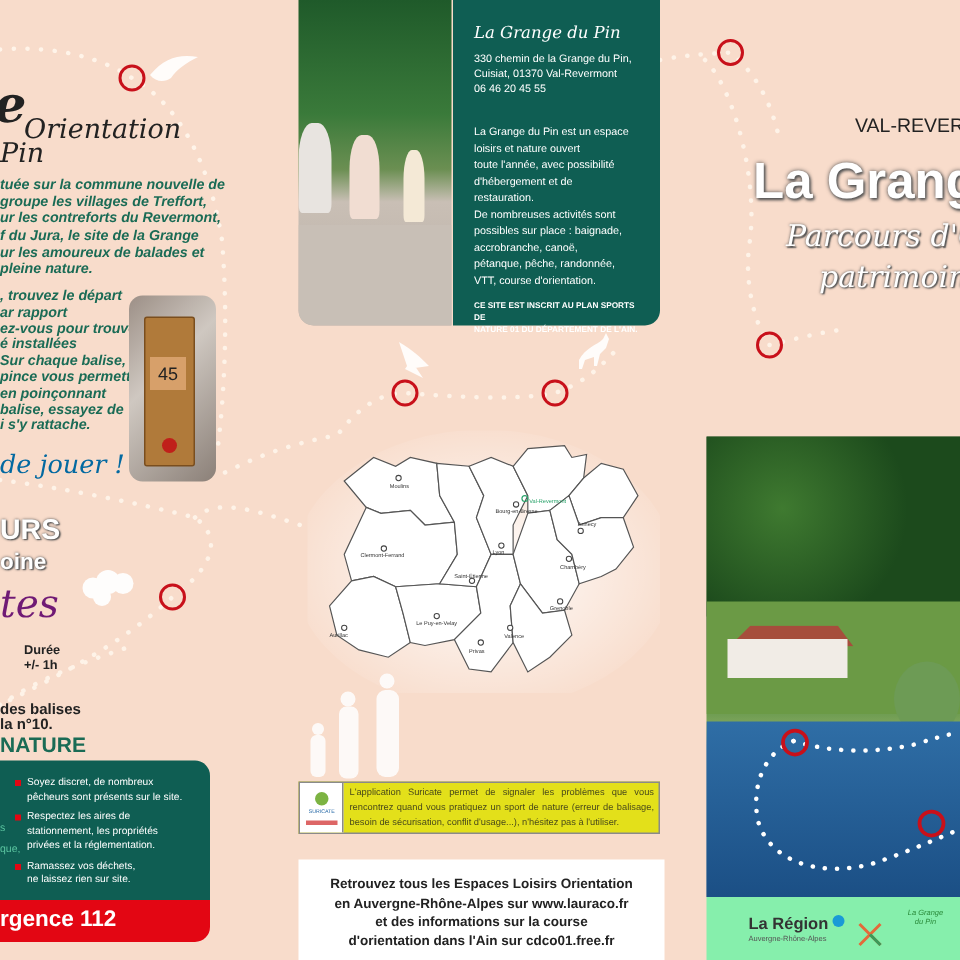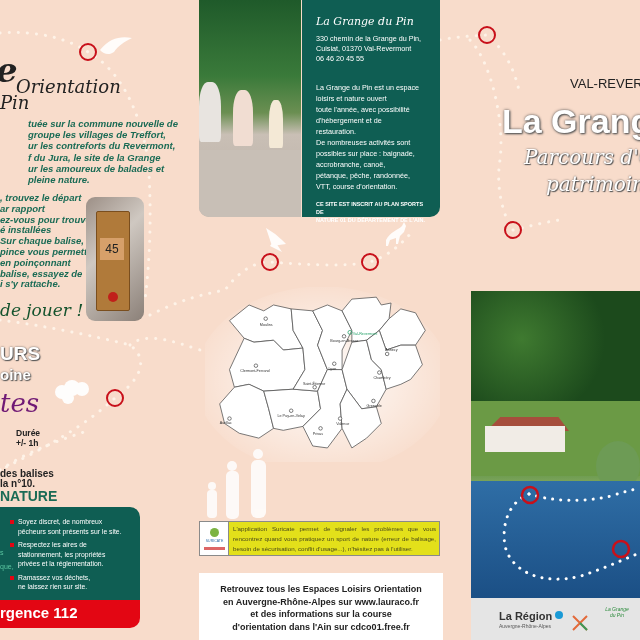--- a/index.html
+++ b/index.html
@@ -5,24 +5,24 @@
   * { box-sizing: border-box; margin: 0; padding: 0; }
   html, body { width: 640px; height: 640px; overflow: hidden; }
   body { background: #f8dccb; font-family: "Liberation Sans", sans-serif; position: relative; }
   .abs { position: absolute; }
 
   
   .l-title-e { left: -4px; top: 50px; font-size: 34px; color: #222; font-weight: bold; font-family: "DejaVu Serif", serif; font-style: italic; }
   .l-sub1 { left: 0; top: 76px; font-size: 18px; color: #222; font-family: "DejaVu Serif", serif; font-style: italic; white-space: nowrap; padding-left: 16px; }
   .l-sub2 { left: 0; top: 92px; font-size: 18px; color: #222; font-family: "DejaVu Serif", serif; font-style: italic; }
   .l-intro { left: 0; top: 118px; width: 130px; font-size: 9.5px; line-height: 11.2px; color: #1a6b55; font-weight: bold; font-style: italic; }
-  .l-intro div { white-space: nowrap; padding-left: 28px; }
+  .l-intro div { white-space: nowrap; }
   .l-how { left: 0; top: 193px; width: 90px; font-size: 9.5px; line-height: 10.8px; color: #1a6b55; font-weight: bold; font-style: italic; }
   .l-how div { white-space: nowrap; }
-  .l-jouer { left: 0; top: 300px; font-size: 17px; color: #14532d; font-family: "DejaVu Serif", serif; font-style: italic; }
+  .l-jouer { left: 0; top: 300px; font-size: 17px; color: #0369a1; font-family: "DejaVu Serif", serif; font-style: italic; }
   .l-parcours { left: 0; top: 344px; font-size: 19px; font-weight: bold; color: #fff; text-shadow: 0 0 2px #555, 1px 1px 1px #555; line-height: 20px; }
   .l-parcours2 { left: 0; top: 366px; font-size: 15px; font-weight: bold; color: #fff; text-shadow: 0 0 2px #555, 1px 1px 1px #555; }
   .l-tes { left: 0; top: 388px; font-size: 26px; color: #701a75; font-family: "DejaVu Serif", serif; font-style: italic; }
   .l-dur-h2 { left: 16px; top: 428px; font-size: 8.5px; font-weight: bold; color: #222; }
   .l-dur-v { left: 16px; top: 438px; font-size: 8.5px; font-weight: bold; color: #222; }
   .l-balises { left: 0; top: 469px; font-size: 10px; font-weight: bold; color: #222; line-height: 10px; }
   .l-rec-title { left: 0; top: 488px; font-size: 14px; font-weight: bold; color: #1a6b55; }
   .l-box { left: -10px; top: 507px; width: 150px; height: 96px; background: #0f5e53; border-radius: 0 10px 0 0; }
   .l-box ul { list-style: none; position: absolute; left: 20px; top: 10px; }
   .l-box li { position: relative; padding-left: 8px; font-size: 6.8px; line-height: 9.5px; color: #fff; margin-bottom: 4px; white-space: nowrap; }
@@ -57,21 +57,21 @@
   .footer-text { position: absolute; left: 0; top: 10px; width: 244px; text-align: center; font-size: 9px; font-weight: bold; line-height: 12.5px; color: #222; }
 
   
   .r-val { left: 570px; top: 76px; font-size: 13px; color: #222; white-space: nowrap; }
   .r-title { left: 502px; top: 102px; font-size: 34px; font-weight: bold; color: #fff; white-space: nowrap; text-shadow: 0 0 3px #555, 1px 1px 2px #555; }
   .r-sub1 { left: 524px; top: 145px; font-size: 20px; color: #fff; white-space: nowrap; font-family: "DejaVu Serif", serif; font-style: italic; text-shadow: 0 0 2px #555, 1px 1px 1px #555; }
   .r-sub2 { left: 546px; top: 172px; font-size: 20px; color: #fff; white-space: nowrap; font-family: "DejaVu Serif", serif; font-style: italic; text-shadow: 0 0 2px #555, 1px 1px 1px #555; }
   .lake-photo { left: 471px; top: 291px; width: 169px; height: 307px; overflow: hidden; background: linear-gradient(180deg, #1d4a1d 0%, #2c5e25 40%, #4f8a3a 55%, #7aa35a 62%, #2f6fa0 67%, #1f5a8e 100%); }
   .house { position: absolute; left: 14px; top: 135px; width: 80px; height: 26px; background: #f1ece6; }
   .roof { position: absolute; left: 10px; top: 126px; width: 88px; height: 14px; background: #a64e3c; clip-path: polygon(6% 100%, 22% 0, 88% 0, 100% 100%); }
-  .logos { left: 471px; top: 598px; width: 169px; height: 42px; background: #e5e5e5; }
+  .logos { left: 471px; top: 598px; width: 169px; height: 42px; background: #86efac; }
   .region { position: absolute; left: 28px; top: 12px; font-size: 11px; font-weight: bold; color: #333; white-space: nowrap; }
   .region-sub { position: absolute; left: 28px; top: 25px; font-size: 5px; color: #555; white-space: nowrap; }
   .region-dot { display: inline-block; width: 8px; height: 8px; border-radius: 50%; background: #1a9ad6; margin-left: 3px; vertical-align: 1px; }
 </style>
 </head>
 <body>
 
 <svg class="abs" style="left:0;top:0" width="640" height="640">
   <g fill="none" stroke="#fff6ec" stroke-width="3" stroke-linecap="round" stroke-dasharray="0.1 9" opacity="0.9">
     <path d="M0,33 C40,30 70,40 88,52 C120,70 140,110 148,160 C152,210 150,260 145,300"></path>

